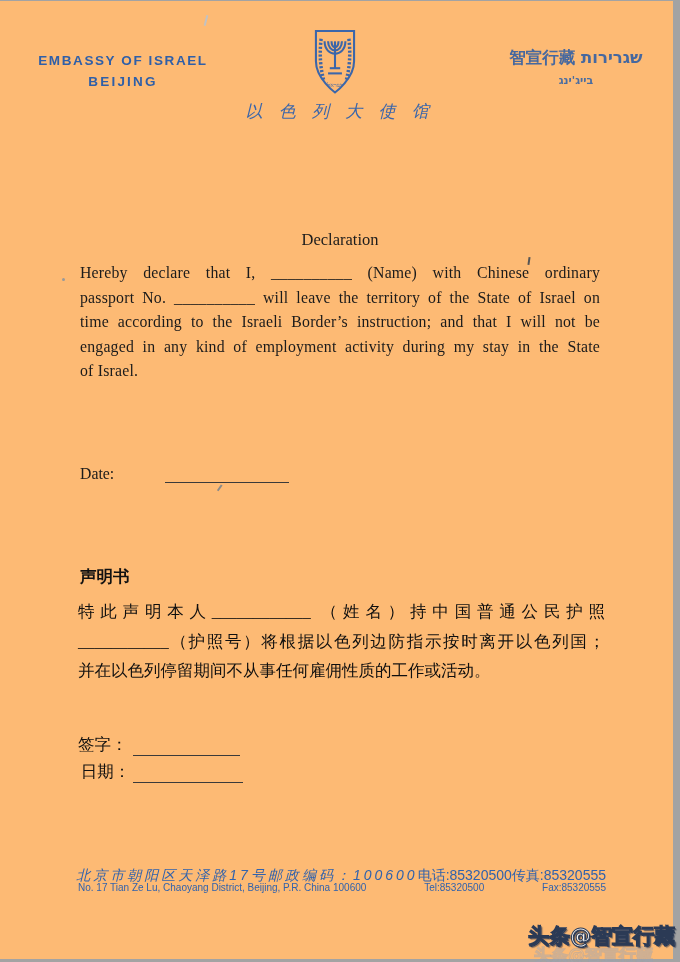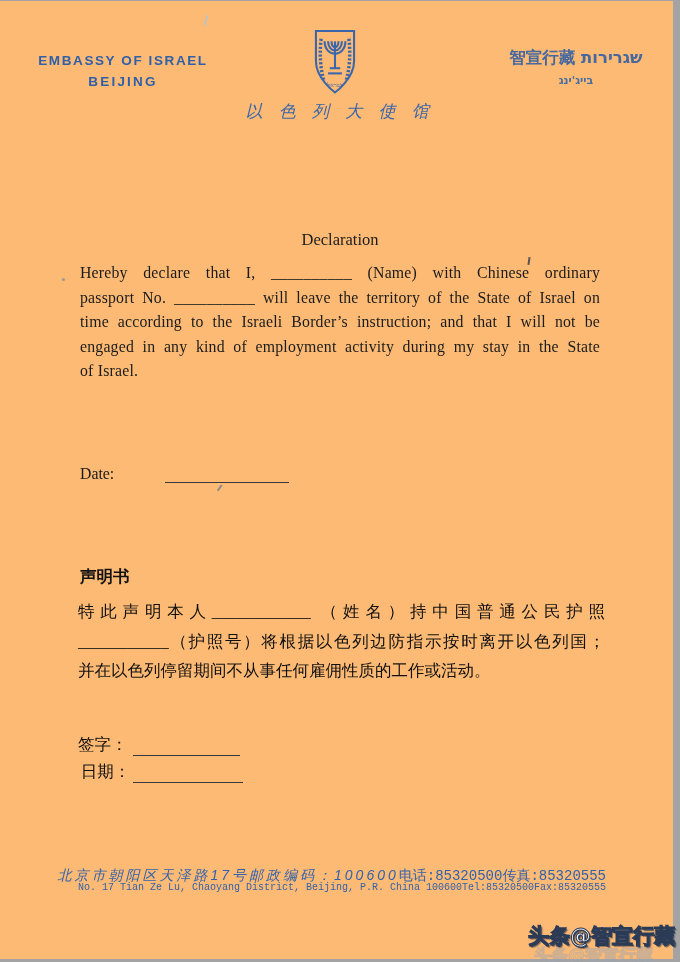--- a/index.html
+++ b/index.html
@@ -86,21 +86,21 @@
 
   
   .footer-row1, .footer-row2 {
     position:absolute; left:78px; width:528px;
     display:flex; justify-content:space-between;
     color:#3162ac; font-family:"Liberation Sans", sans-serif;
   }
   .footer-row1 { top:866px; font-size:14px;justify-content:flex-end; }
   .footer-row2 { top:881px; font-size:10px; }
   .f-cn { font-style:italic; letter-spacing:3px; white-space:nowrap; }
-  .f-num { white-space:nowrap;font-family:Liberation Mono, monospace; }
+  .f-num { white-space:nowrap; }
 
   .url-bar {
     position:absolute; top:916px; left:62px; width:556px; height:27px;
     background:#3a6bb2; border:1px solid #2f5a99; box-sizing:border-box;
     display:flex; align-items:center; justify-content:center;
   }
   .url-text {
     color:#f4f6fa; font-family:"Liberation Sans", sans-serif;
     font-weight:bold; font-size:11.5px; letter-spacing:3px;
   }

